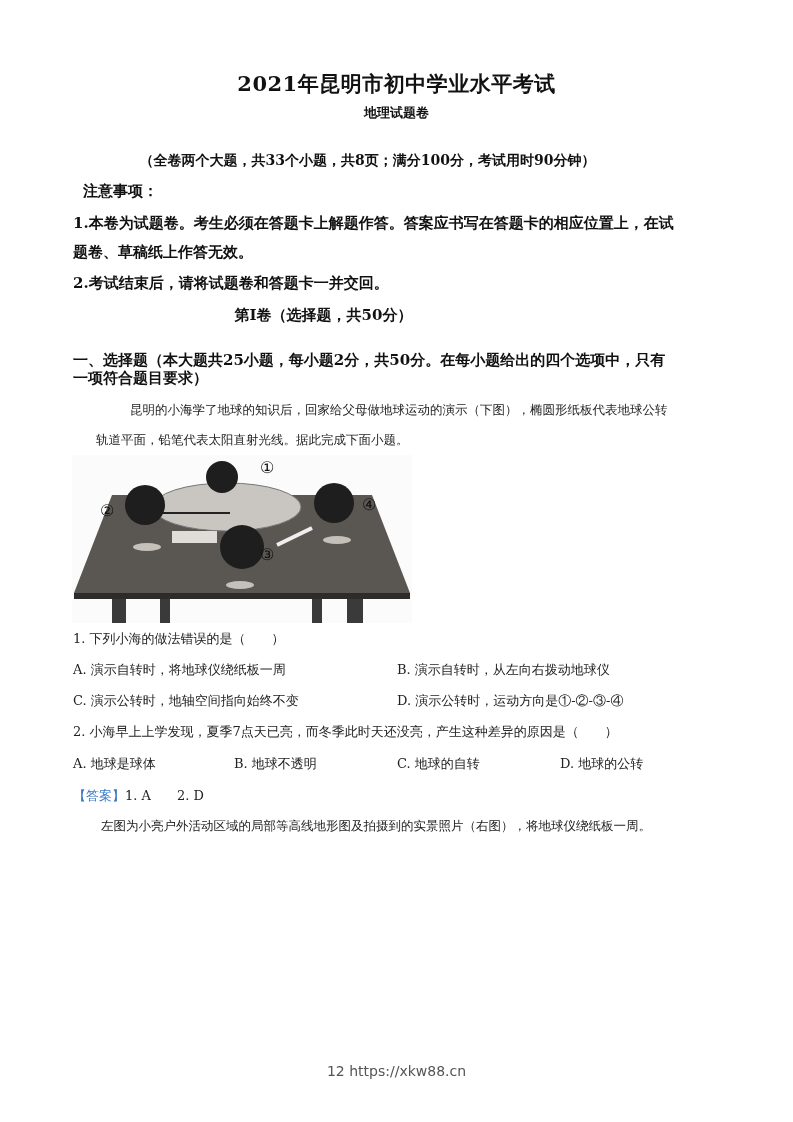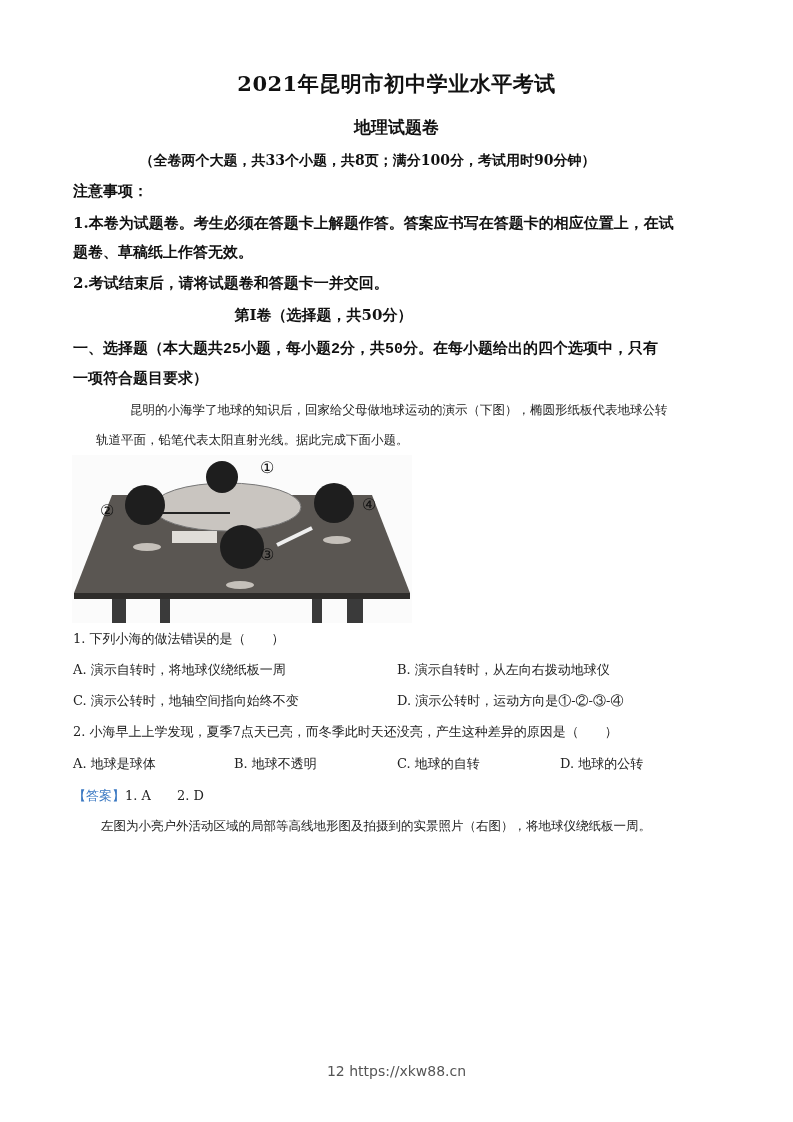--- a/index.html
+++ b/index.html
@@ -7,22 +7,22 @@
       width: 793px; height: 1122px; position: relative; overflow: hidden;
       font-family: "DejaVu Serif", "Liberation Serif", serif;
       color: #111;
     }
     .abs { position: absolute; }
     .title-main {
       top: 70px; left: 0; width: 793px; text-align: center;
       font-size: 21px; font-weight: bold; letter-spacing: 0.5px;
     }
     .title-sub {
-      top: 116px; left: 0; width: 793px; text-align: center;
-      font-size: 17px; font-weight: bold;
+      top: 104px; left: 0; width: 793px; text-align: center;
+      font-size: 13px; font-weight: bold;
     }
     .exam-info {
       top: 152px; left: 0; width: 735px; text-align: center;
       font-size: 14px; font-weight: bold;
     }
     .bold-line { left: 73px; font-size: 15px; font-weight: bold; white-space: nowrap; }
     .section-title {
       top: 306px; left: 0; width: 647px; text-align: center;
       font-size: 15px; font-weight: bold;
     }
@@ -38,27 +38,27 @@
       left: 72px; top: 455px; width: 340px; height: 168px;
     }
   </style>
 </head>
 <body>
 
 <div class="abs title-main">2021年昆明市初中学业水平考试</div>
 <div class="abs title-sub">地理试题卷</div>
 <div class="abs exam-info">（全卷两个大题，共33个小题，共8页；满分100分，考试用时90分钟）</div>
 
-<div class="abs bold-line" style="top:182px;">注意事项：</div>
+<div class="abs bold-line" style="top:182px;margin-left:10px;">注意事项：</div>
 <div class="abs bold-line" style="top:214px;">1.本卷为试题卷。考生必须在答题卡上解题作答。答案应书写在答题卡的相应位置上，在试</div>
 <div class="abs bold-line" style="top:243px;">题卷、草稿纸上作答无效。</div>
 <div class="abs bold-line" style="top:274px;">2.考试结束后，请将试题卷和答题卡一并交回。</div>
 
 <div class="abs section-title">第Ⅰ卷（选择题，共50分）</div>
-<div class="abs bold-line" style="top:339px;font-family:Liberation Mono, monospace;">一、选择题（本大题共25小题，每小题2分，共50分。在每小题给出的四个选项中，只有</div>
+<div class="abs bold-line" style="top:351px;">一、选择题（本大题共25小题，每小题2分，共50分。在每小题给出的四个选项中，只有</div>
 <div class="abs bold-line" style="top:369px;">一项符合题目要求）</div>
 
 <div class="abs intro" style="top:402px; left:130px;">昆明的小海学了地球的知识后，回家给父母做地球运动的演示（下图），椭圆形纸板代表地球公转</div>
 <div class="abs intro" style="top:432px; left:96px;">轨道平面，铅笔代表太阳直射光线。据此完成下面小题。</div>
 
 <div class="abs figure">
   <svg width="340" height="168" viewBox="0 0 340 168">
     <rect x="0" y="0" width="340" height="168" fill="#fbfbfb"></rect>
 
     <rect x="40" y="140" width="14" height="28" fill="#3a3a3a"></rect>

